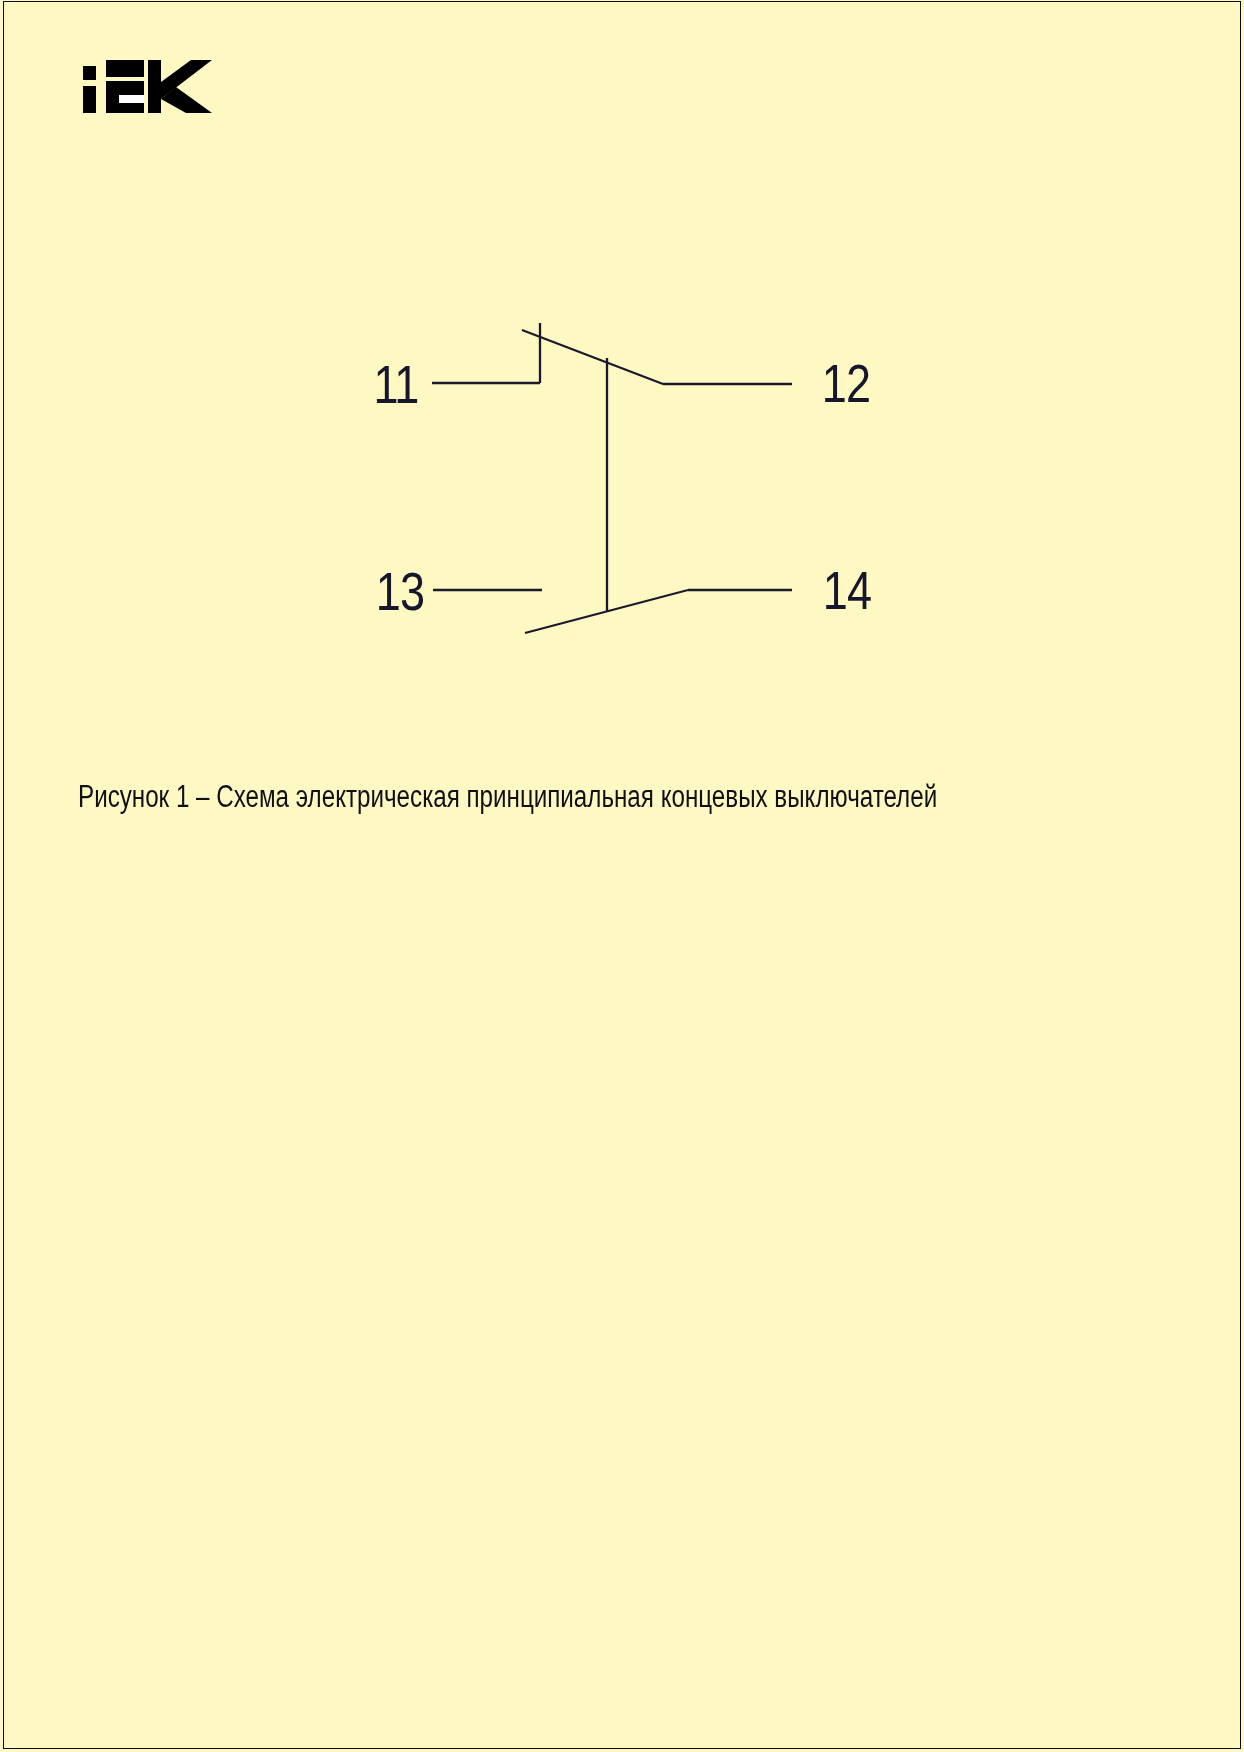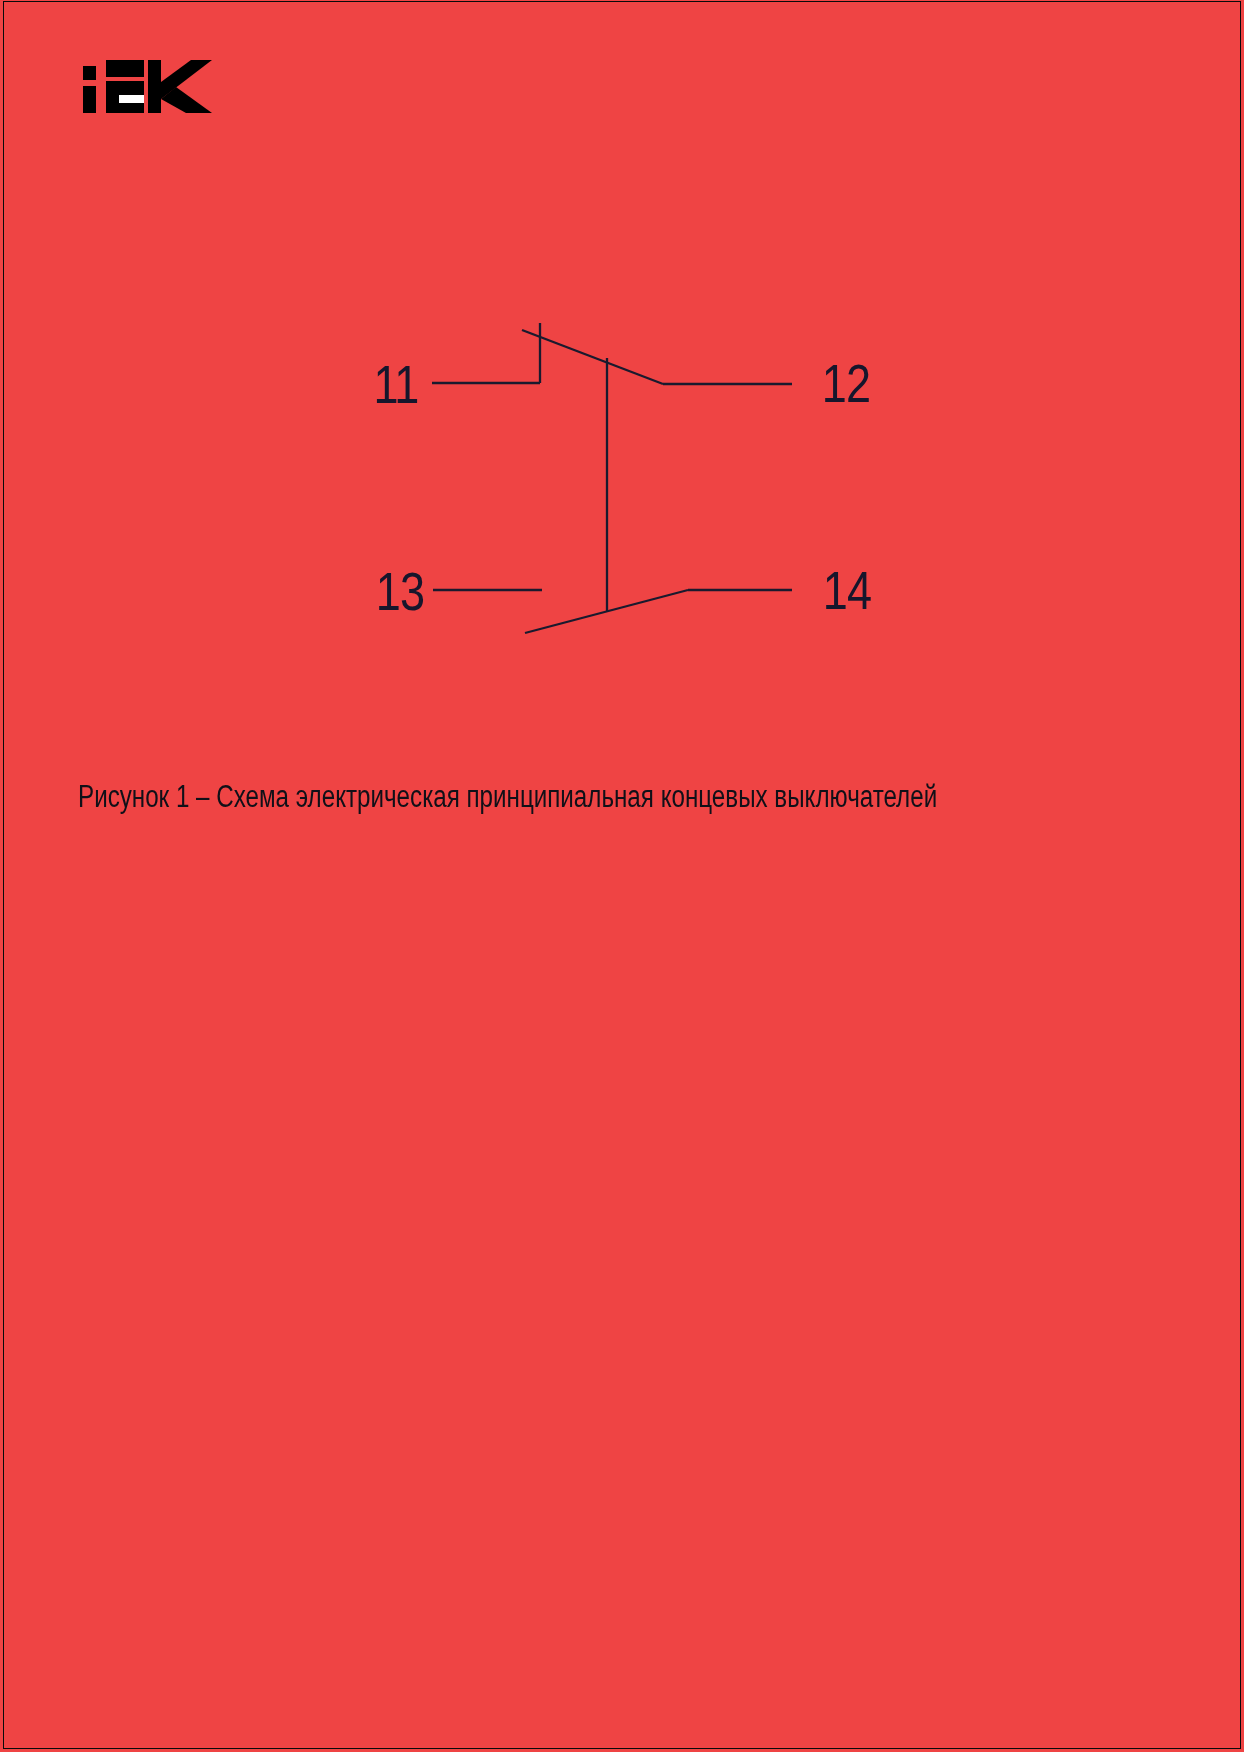--- a/index.html
+++ b/index.html
@@ -5,21 +5,21 @@
   html, body {
     margin: 0;
     padding: 0;
     background: #ffffff;
     font-family: "Liberation Sans", sans-serif;
   }
   .page {
     position: relative;
     width: 1244px;
     height: 1752px;
-    background: #ef4444;
+    background: #fef9c3;
     overflow: hidden;
   }
   .page-frame {
     position: absolute;
     left: 3px;
     top: 1px;
     right: 3px;
     bottom: 3px;
     border: 1.6px solid #0a0a0a;
     pointer-events: none;

